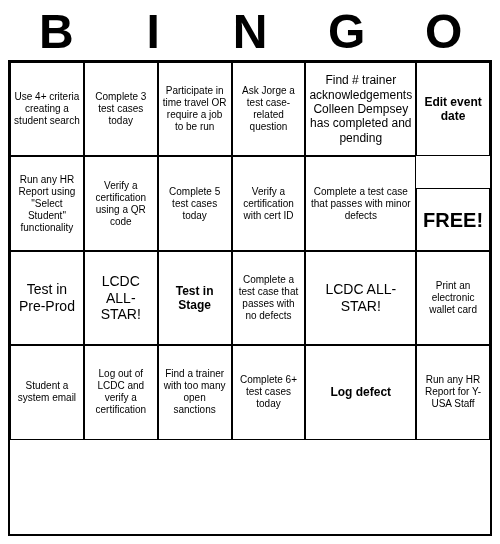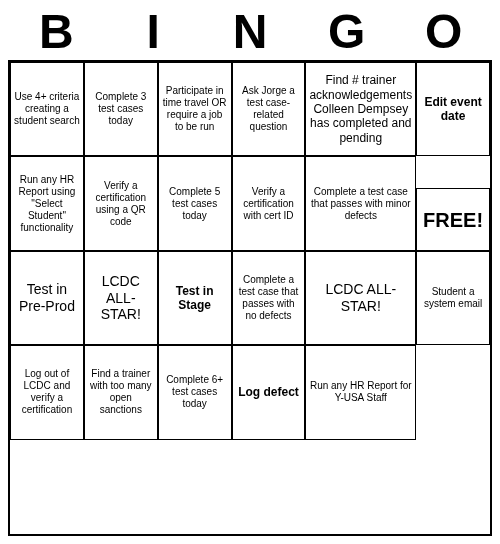--- a/index.html
+++ b/index.html
@@ -80,19 +80,20 @@
     <div class="bingo-cell">Verify a certification using a QR code</div>
     <div class="bingo-cell">Complete 5 test cases today</div>
     <div class="bingo-cell">Verify a certification with cert ID</div>
     <div class="bingo-cell">Complete a test case that passes with minor defects</div>
     <div class="bingo-cell free">FREE!</div>
     <div class="bingo-cell medium-text">Test in Pre-Prod</div>
     <div class="bingo-cell medium-text">LCDC ALL-STAR!</div>
     <div class="bingo-cell large-text">Test in Stage</div>
     <div class="bingo-cell">Complete a test case that passes with no defects</div>
     <div class="bingo-cell medium-text">LCDC ALL-STAR!</div>
+    <div class="bingo-cell">Print an electronic wallet card</div>
     <div class="bingo-cell">Student a system email</div>
     <div class="bingo-cell">Log out of LCDC and verify a certification</div>
     <div class="bingo-cell">Find a trainer with too many open sanctions</div>
     <div class="bingo-cell">Complete 6+ test cases today</div>
     <div class="bingo-cell large-text">Log defect</div>
     <div class="bingo-cell">Run any HR Report for Y-USA Staff</div>
   </div>
 
 </body></html>

